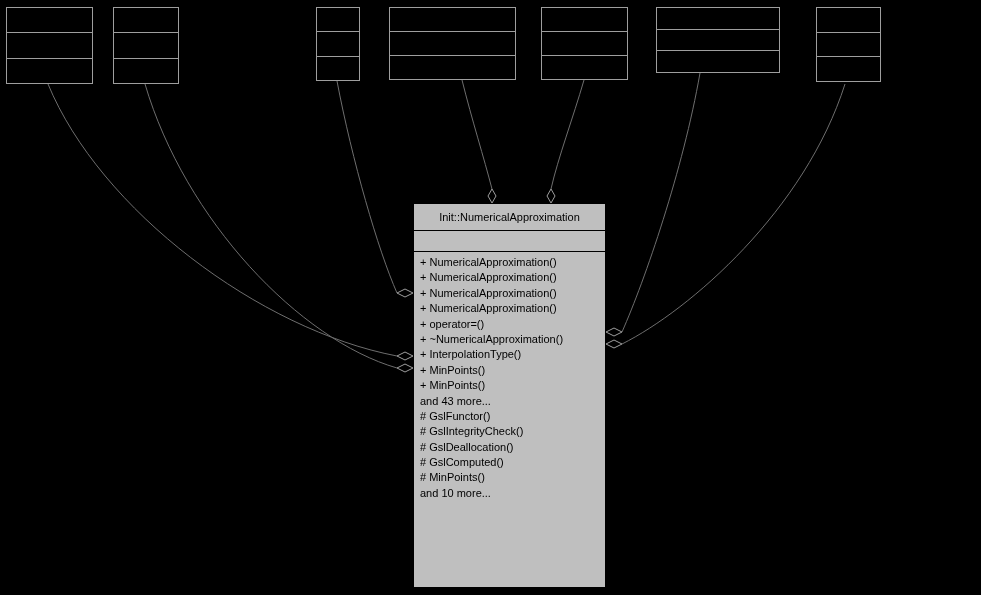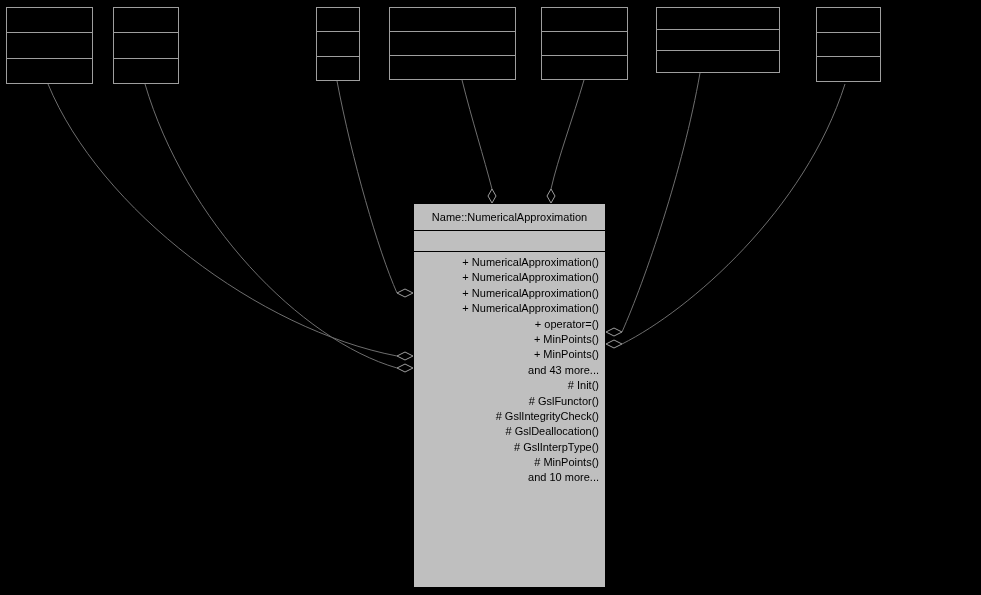--- a/index.html
+++ b/index.html
@@ -63,21 +63,20 @@
     border-bottom: 1px solid #000000;
   }
   .main-members {
     padding: 3px 6px 0 6px;
   }
   .member-line {
     height: 15.4px;
     line-height: 15.4px;
     white-space: nowrap;
     overflow: hidden;
-    text-align: right;
   }
 </style>
 </head>
 <body>
 
 <div id="stage">
 
   <svg id="edges" viewBox="0 0 981 595" xmlns="http://www.w3.org/2000/svg">
     <g stroke="#6e6e6e" stroke-width="1" fill="none">
       <path d="M48,84 C100,210 260,330 397,356"></path>
@@ -129,34 +128,35 @@
     <div class="compartment"></div>
     <div class="compartment"></div>
   </div>
   <div class="unode" style="left:816px; top:7px; width:65px;  height:75px;">
     <div class="compartment"></div>
     <div class="compartment"></div>
     <div class="compartment"></div>
   </div>
 
   <div class="main-node">
-    <div class="main-title">Name::NumericalApproximation</div>
+    <div class="main-title">Init::NumericalApproximation</div>
     <div class="main-attrs"></div>
     <div class="main-members">
         <div class="member-line">+ NumericalApproximation()</div>
         <div class="member-line">+ NumericalApproximation()</div>
         <div class="member-line">+ NumericalApproximation()</div>
         <div class="member-line">+ NumericalApproximation()</div>
         <div class="member-line">+ operator=()</div>
+        <div class="member-line">+ ~NumericalApproximation()</div>
+        <div class="member-line">+ InterpolationType()</div>
         <div class="member-line">+ MinPoints()</div>
         <div class="member-line">+ MinPoints()</div>
         <div class="member-line">and 43 more...</div>
-        <div class="member-line"># Init()</div>
         <div class="member-line"># GslFunctor()</div>
         <div class="member-line"># GslIntegrityCheck()</div>
         <div class="member-line"># GslDeallocation()</div>
-        <div class="member-line"># GslInterpType()</div>
+        <div class="member-line"># GslComputed()</div>
         <div class="member-line"># MinPoints()</div>
         <div class="member-line">and 10 more...</div>
       </div>
   </div>
 
 </div>
 
 </body></html>

